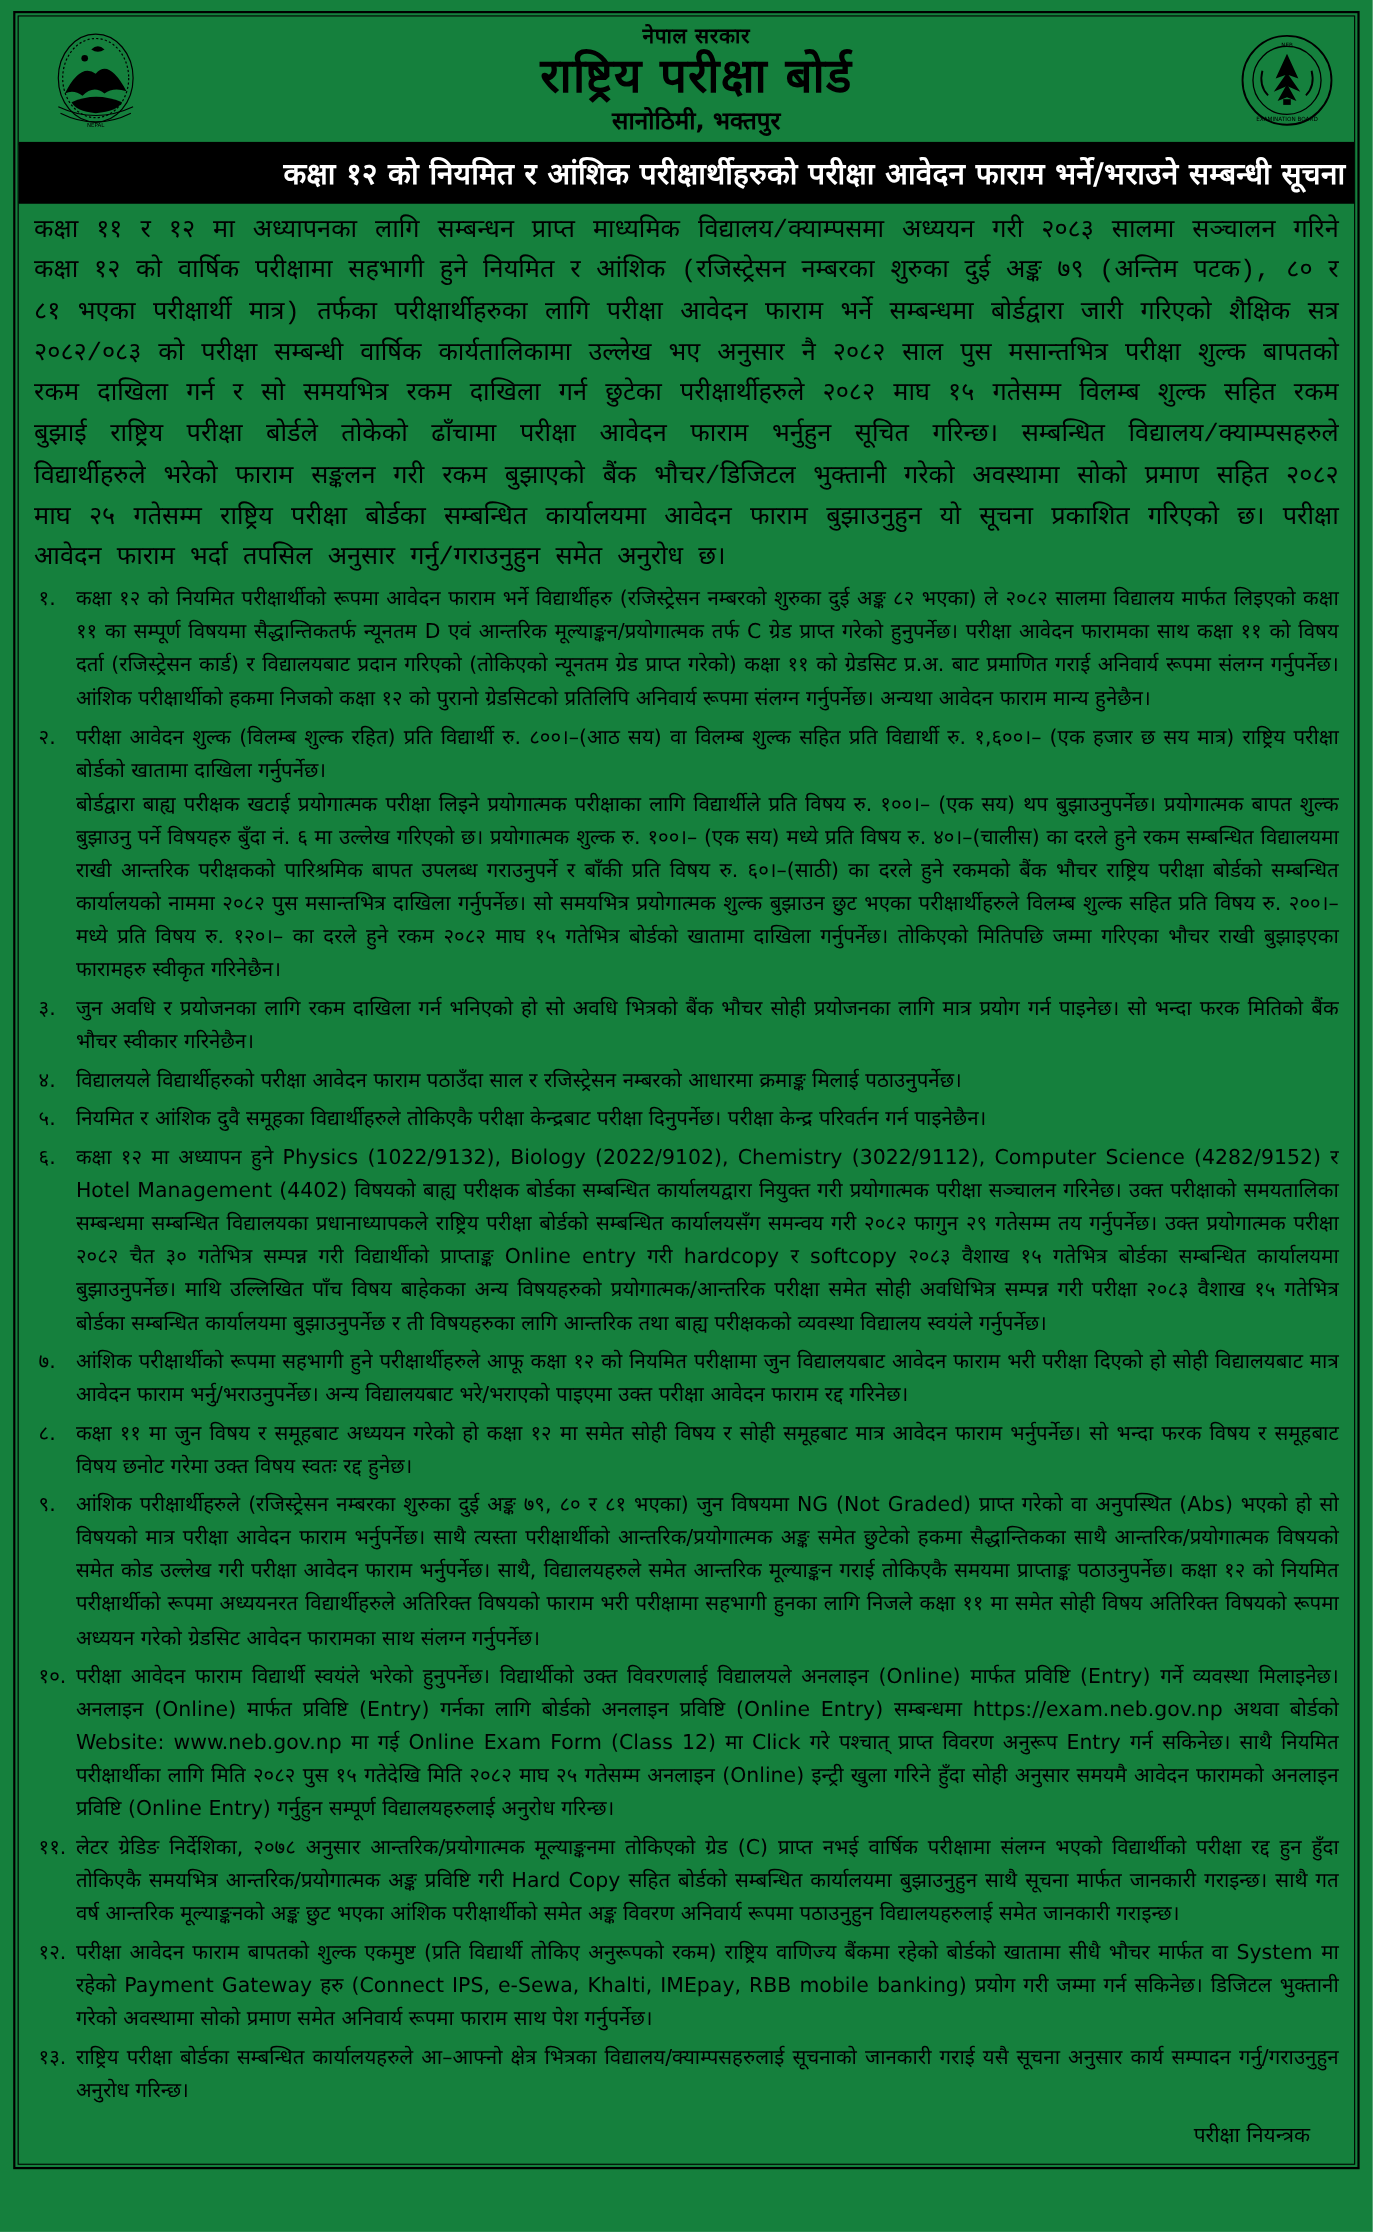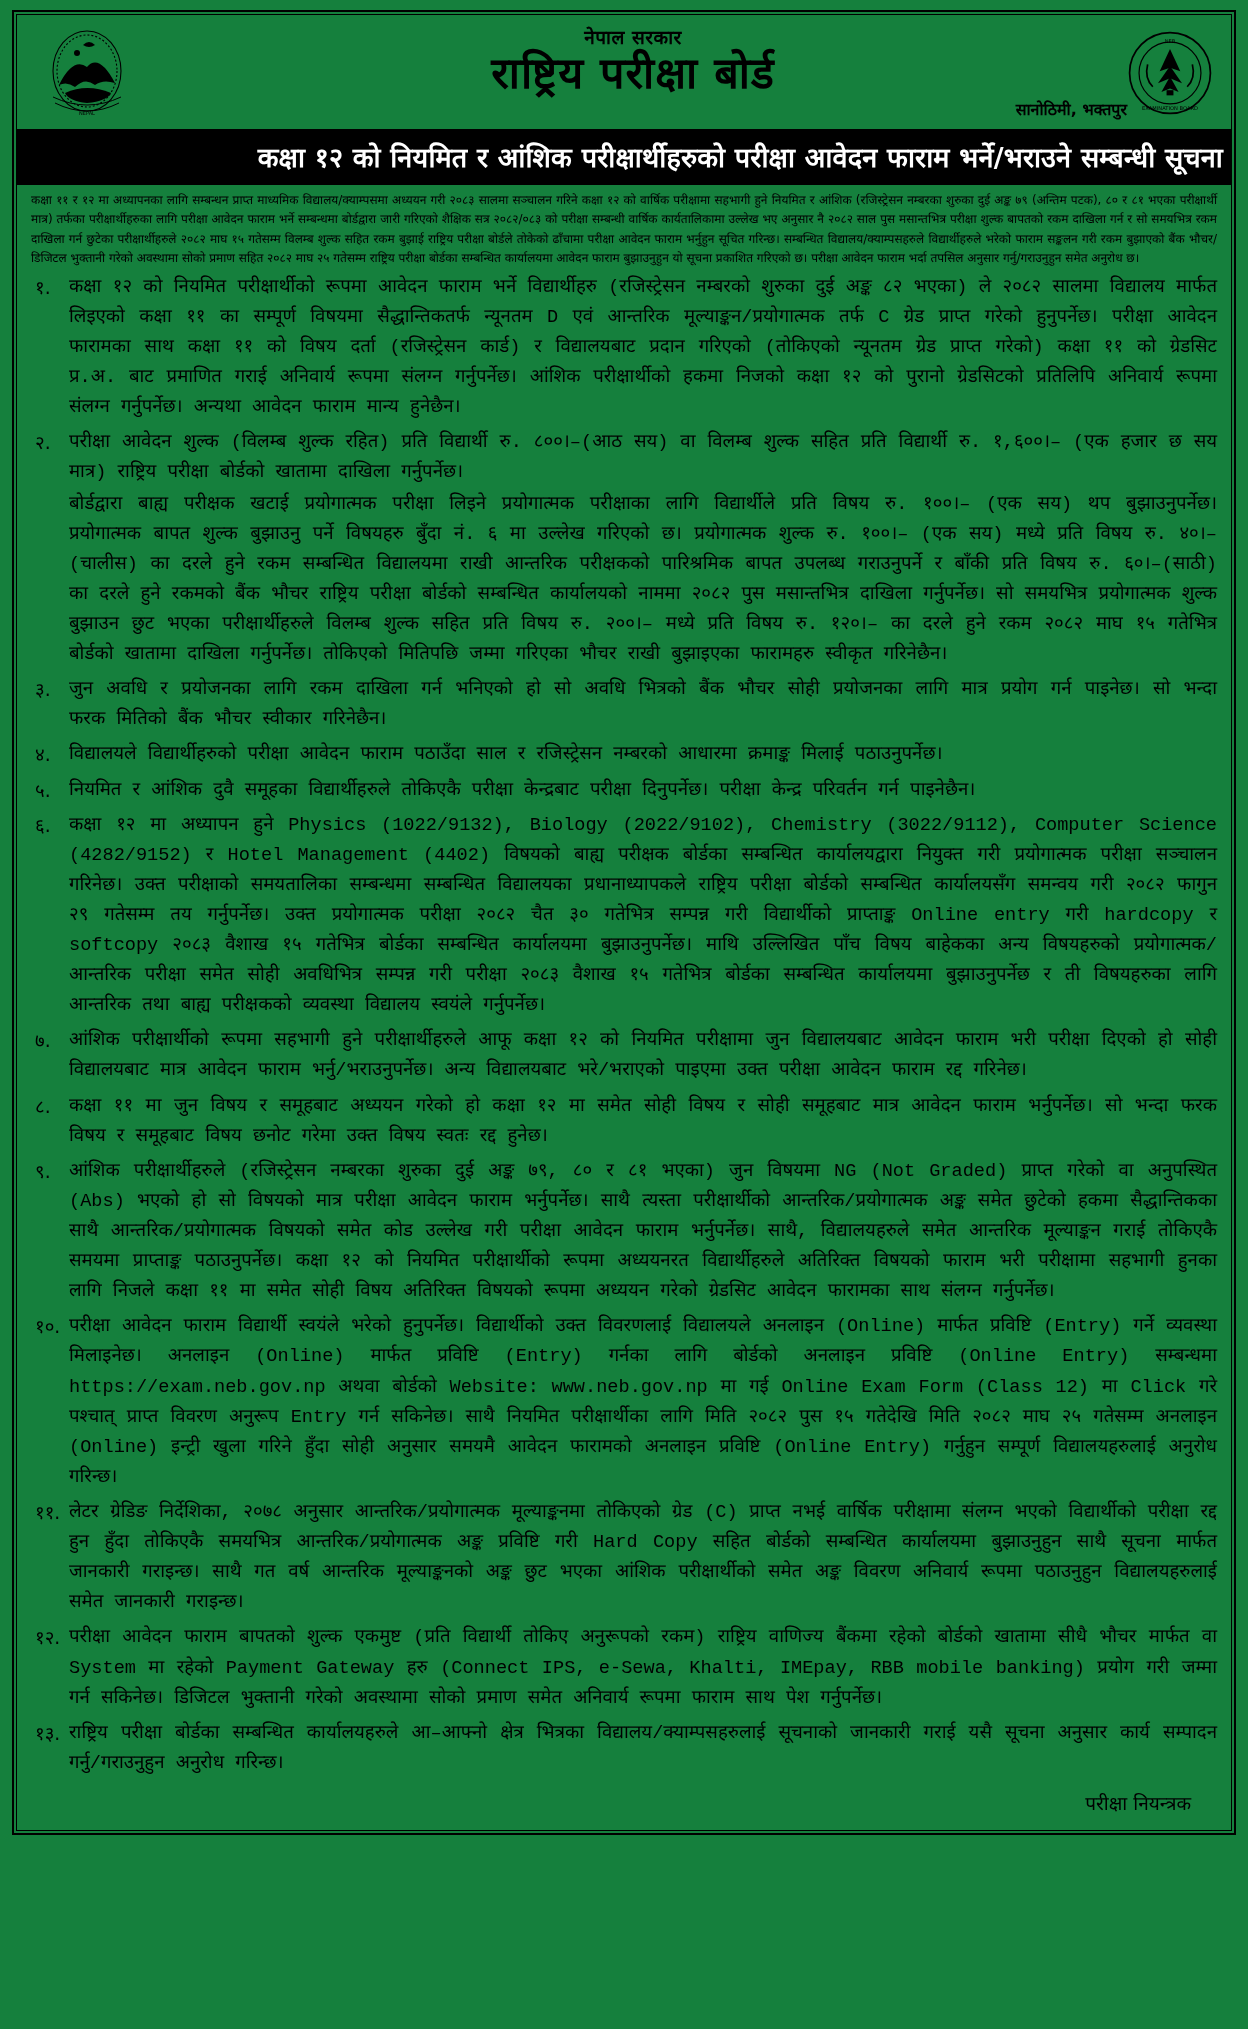--- a/index.html
+++ b/index.html
@@ -61,47 +61,47 @@
     letter-spacing: 1px;
     line-height: 1.12;
   }
   .office-name {
     font-size: 27px;
     font-weight: 700;
     letter-spacing: 0.3px;
     margin-top: 1px;
   }
   .address {
-    font-size: 16px;
+    font-size: 22px;
     font-weight: 600;
     margin-top: 4px;
-    text-align: right;
   }
   
   .title-bar {
     background: #000;
     color: #fff;
     text-align: right;
     font-size: 27px;
     font-weight: 700;
     letter-spacing: 0.2px;
     padding: 6px 8px 8px 8px;
     border-top: 2px solid #000;
     border-bottom: 2px solid #000;
   }
   
   .body-wrap {
     padding: 6px 14px 10px 14px;
   }
   .para {
-    font-size: 12px;
+    font-size: 23px;
     line-height: 1.62;
     text-align: justify;
     text-justify: inter-word;
     margin: 0 0 2px 0;
+    font-family: Liberation Mono, monospace;
   }
   .intro { text-indent: 0; }
   .list { margin: 0; padding: 0; }
   .item {
     display: flex;
     align-items: flex-start;
     margin-top: 4px;
   }
   .item-num {
     flex: 0 0 38px;
@@ -110,21 +110,21 @@
     text-align: left;
     padding-left: 4px;
   }
   .item-body {
     flex: 1 1 auto;
     font-size: 18.6px;
     line-height: 1.62;
     text-align: justify;
     text-justify: inter-word;
   }
-  .item-body p { margin: 0 0 1px 0; font-family: Liberation Mono, monospace; }
+  .item-body p { margin: 0 0 1px 0; }
   .footer-sign {
     text-align: right;
     font-size: 19px;
     font-weight: 400;
     padding: 10px 26px 4px 0;
   }
   svg { display: block; }
 </style>
 </head>
 <body>

